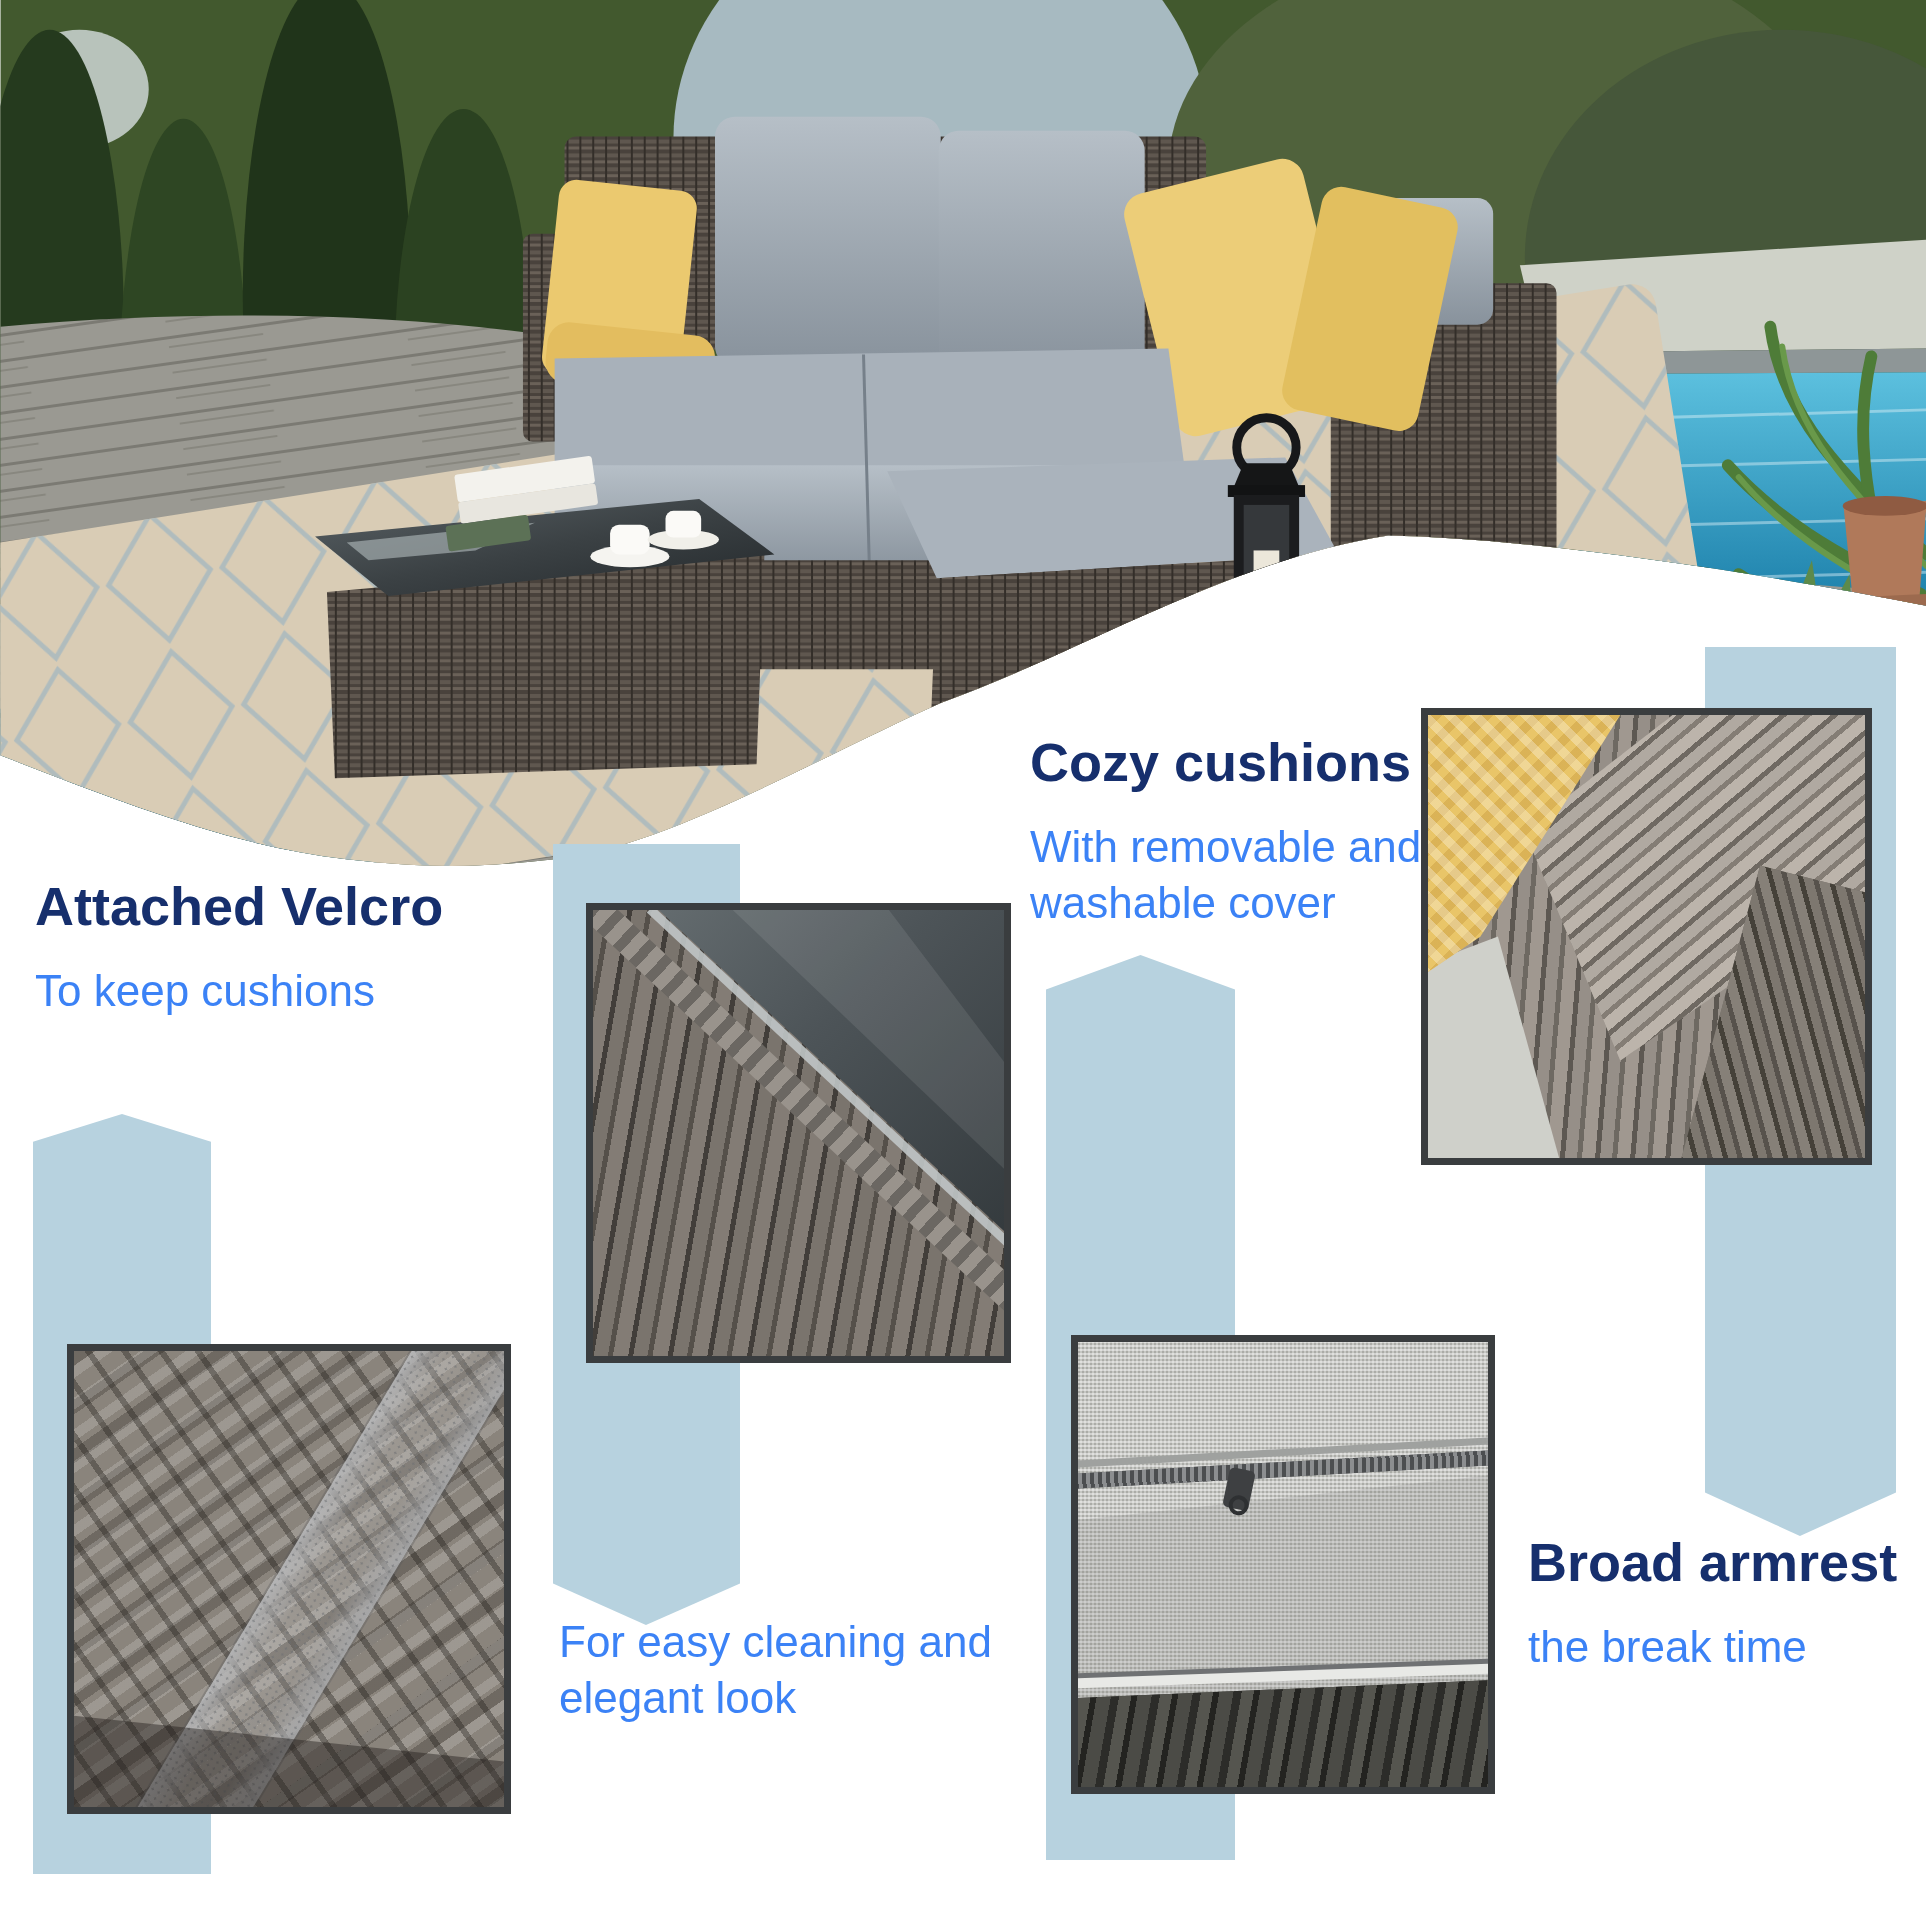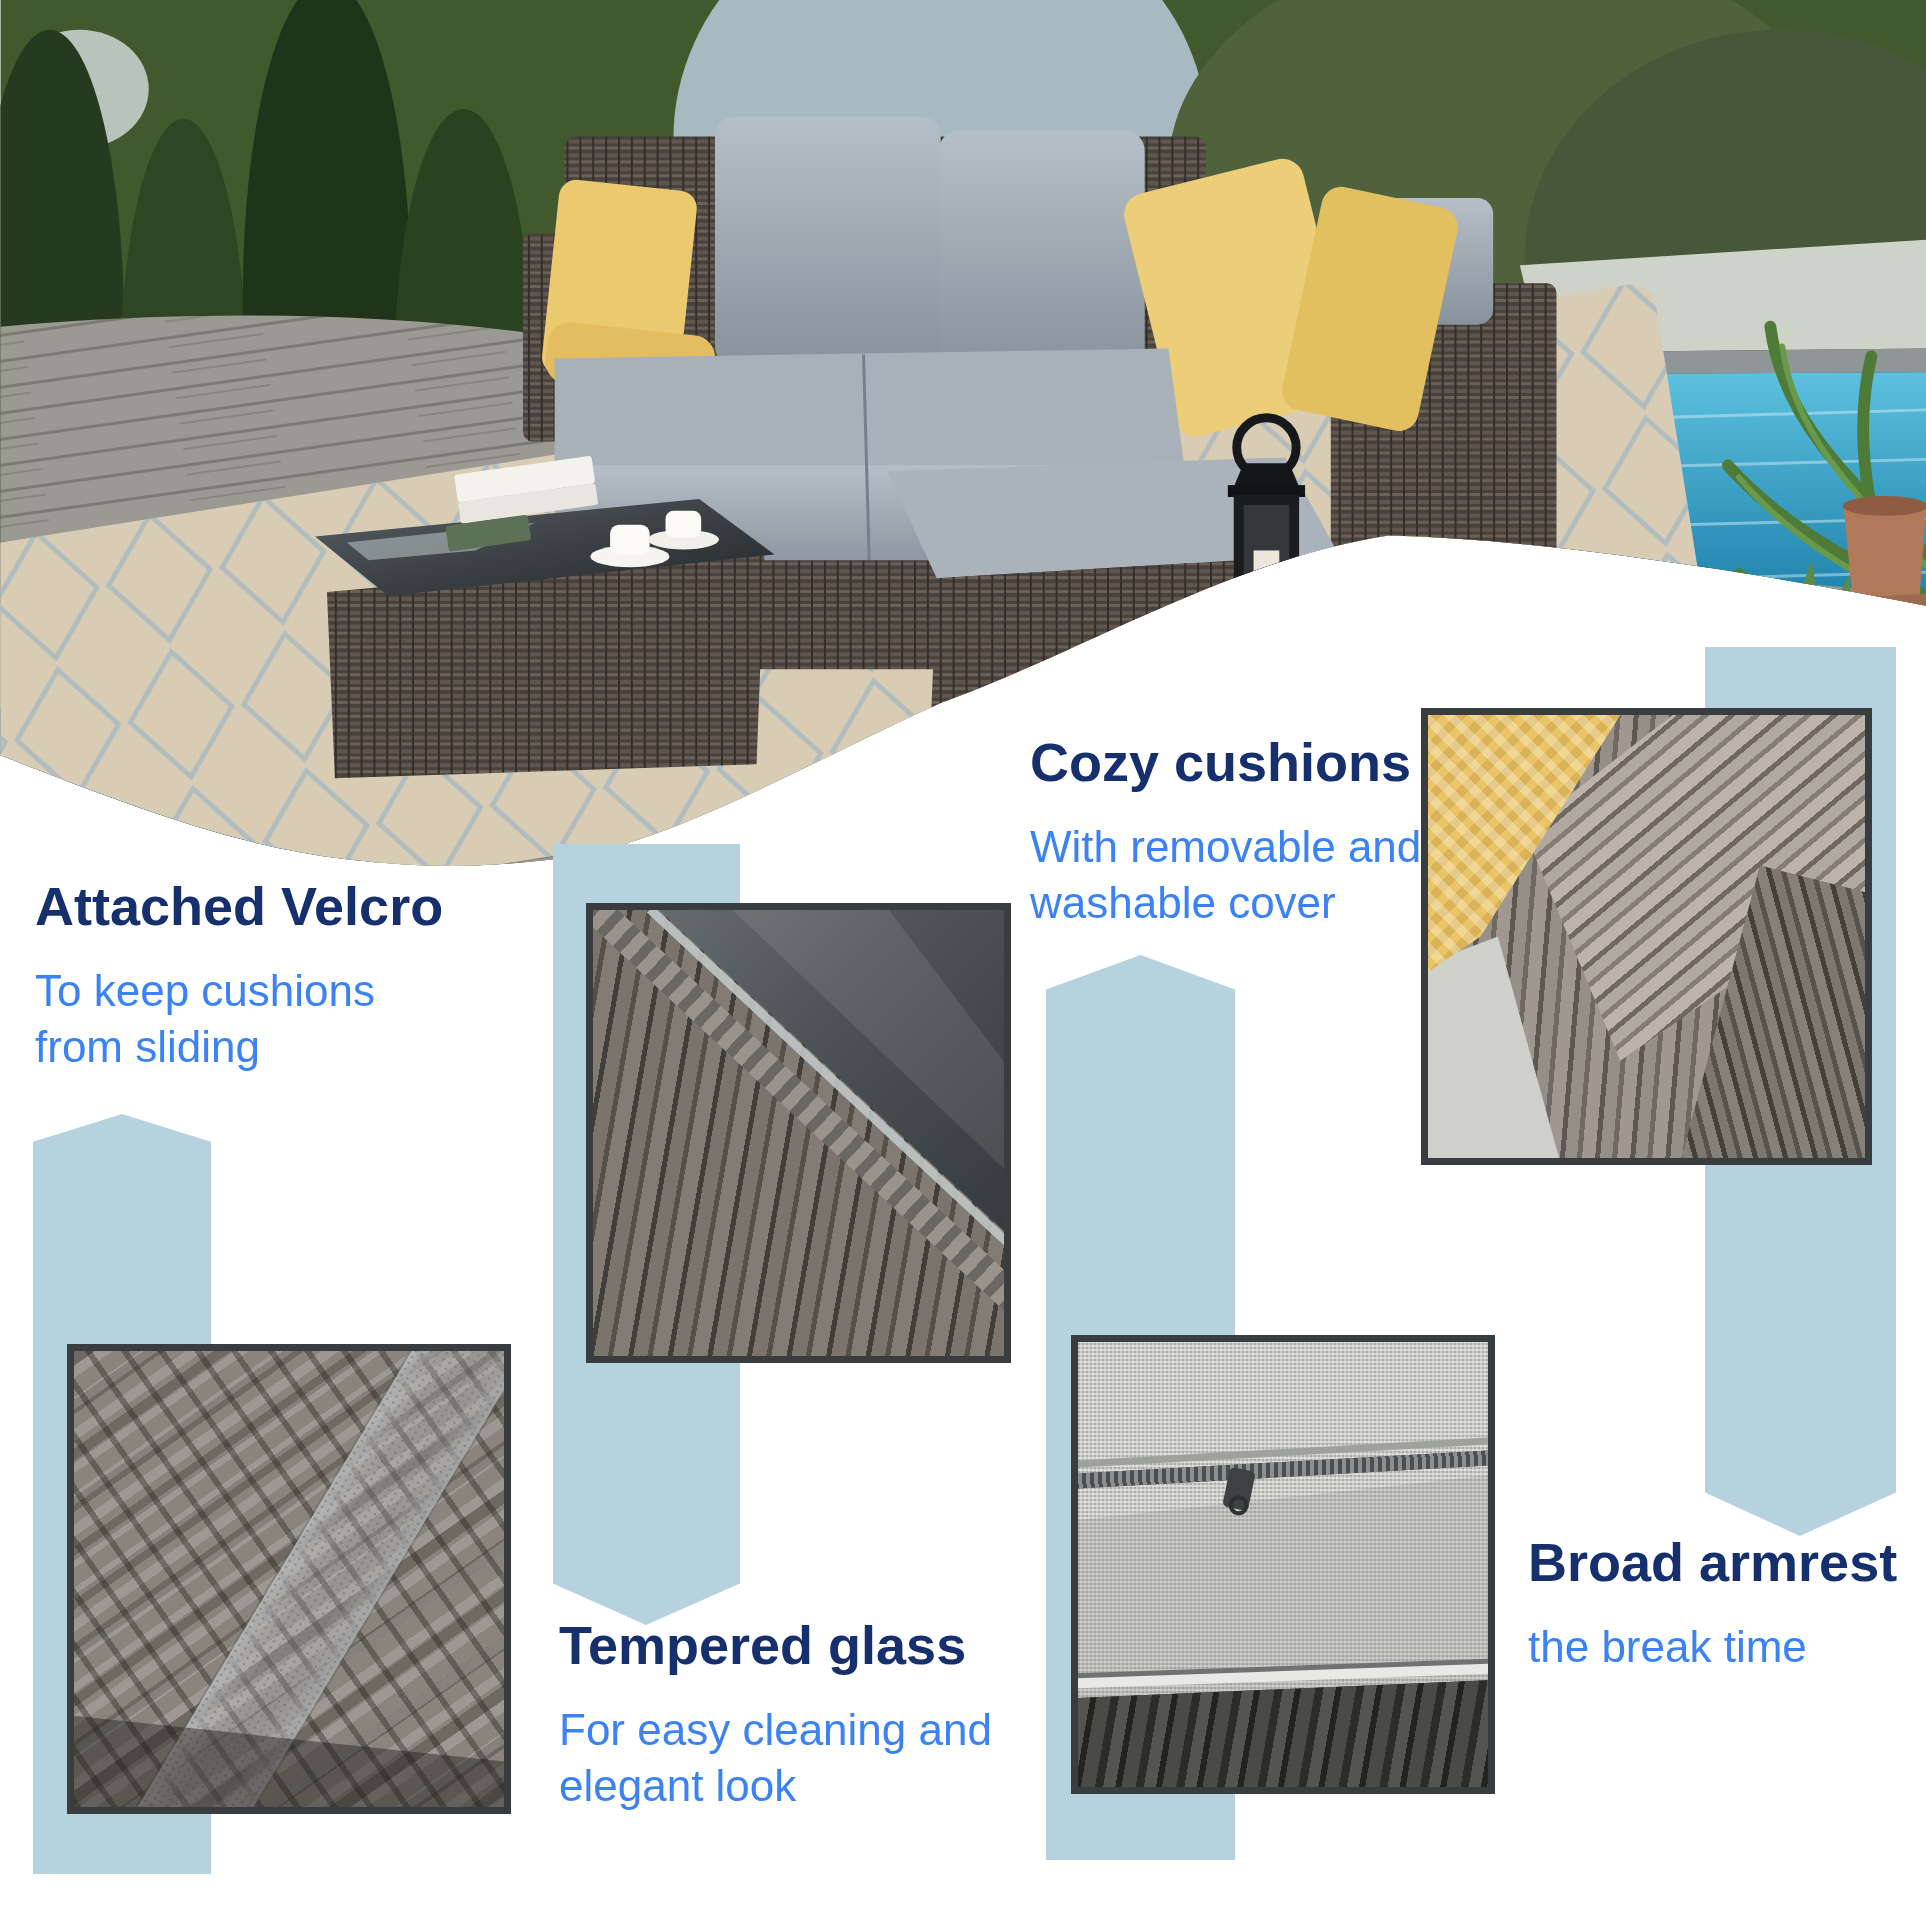--- a/index.html
+++ b/index.html
@@ -296,25 +296,23 @@
 
   <div class="feature f-cozy">
     <h2>Cozy cushions</h2>
     <p>With removable and</p>
     <p>washable cover</p>
   </div>
 
   <div class="feature f-velcro">
     <h2>Attached Velcro</h2>
     <p>To keep cushions</p>
-    <p>from sliding</p>
   </div>
 
   <div class="feature f-tempered">
-    <h2>Tempered glass</h2>
     <p>For easy cleaning and</p>
     <p>elegant look</p>
   </div>
 
   <div class="feature f-armrest">
     <h2>Broad armrest</h2>
     <p>the break time</p>
   </div>
 
 </div>

